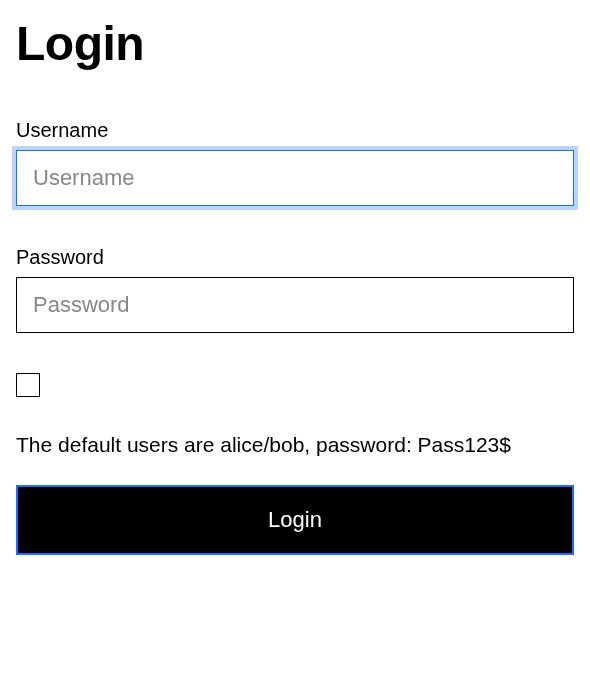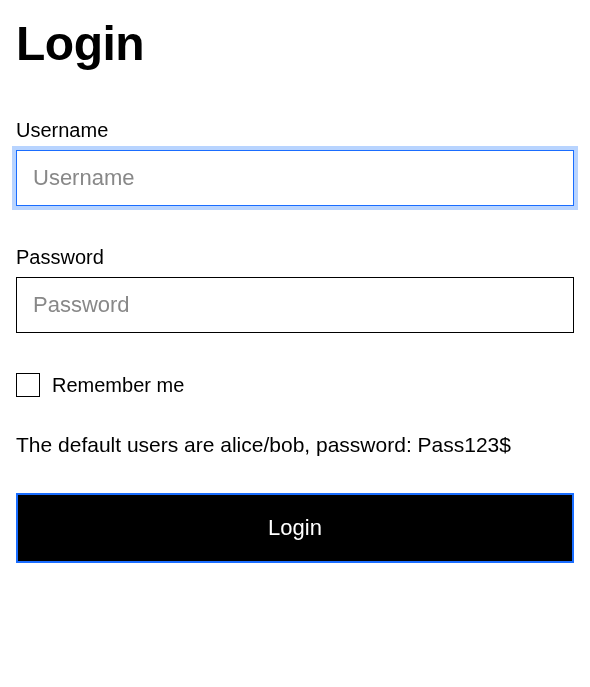--- a/index.html
+++ b/index.html
@@ -64,21 +64,21 @@
     }
     .checkbox-label {
       font-size: 20px;
       color: #000000;
       cursor: pointer;
     }
     .helper-text {
       font-size: 21px;
       color: #000000;
       line-height: 1.5;
-      margin-bottom: 32px;
+      margin-bottom: 24px;
     }
     .submit-button {
       width: 100%;
       padding: 20px;
       font-size: 22px;
       background: #000000;
       color: #ffffff;
       border: 2px solid #1a6dff;
       cursor: pointer;
       font-family: inherit;
@@ -97,21 +97,20 @@
   <input type="text" class="text-input focused" placeholder="Username" style="">
 </div>
 
 <div class="form-group">
   <label class="field-label">Password</label>
   <input type="password" class="text-input" placeholder="Password" style="">
 </div>
 
 <div class="checkbox-row">
   <input type="checkbox" class="checkbox" style="">
-  <label class="checkbox-label">Remember me</label>
 </div>
 
 <p class="helper-text">The default users are alice/bob, password: Pass123$</p>
 
 <button class="submit-button">Login</button>
 
 
 
 
 </body></html>

